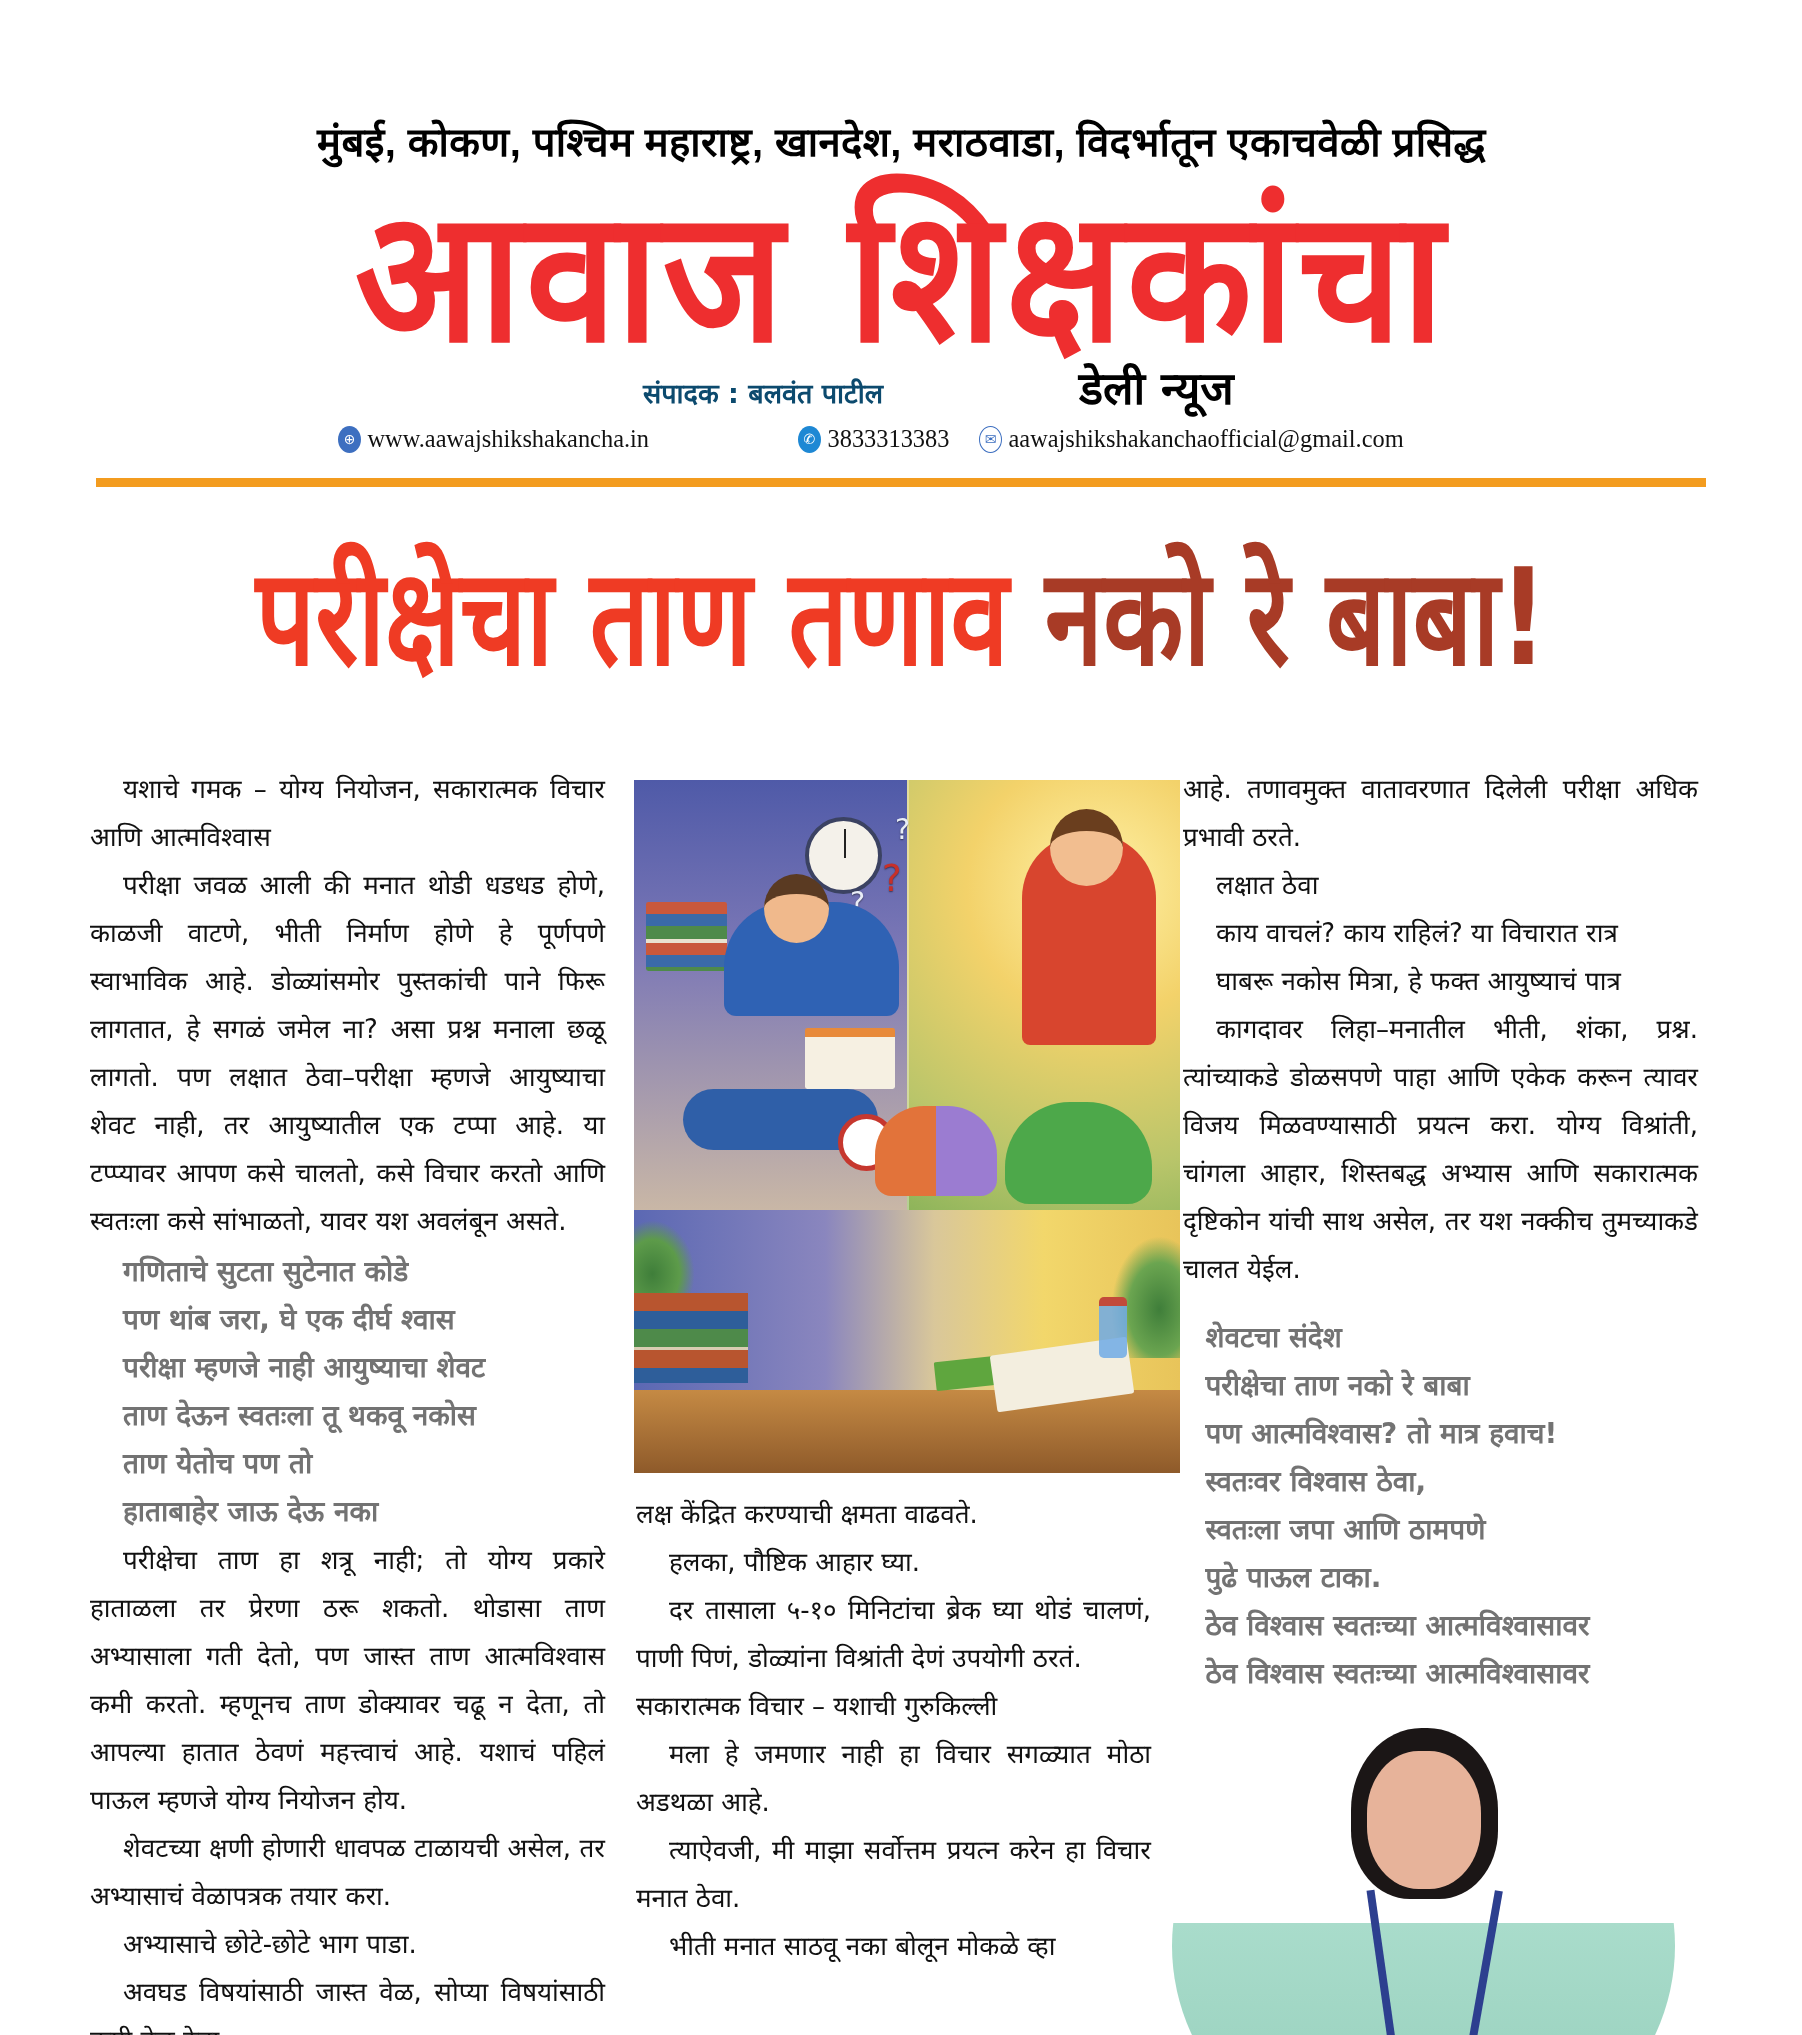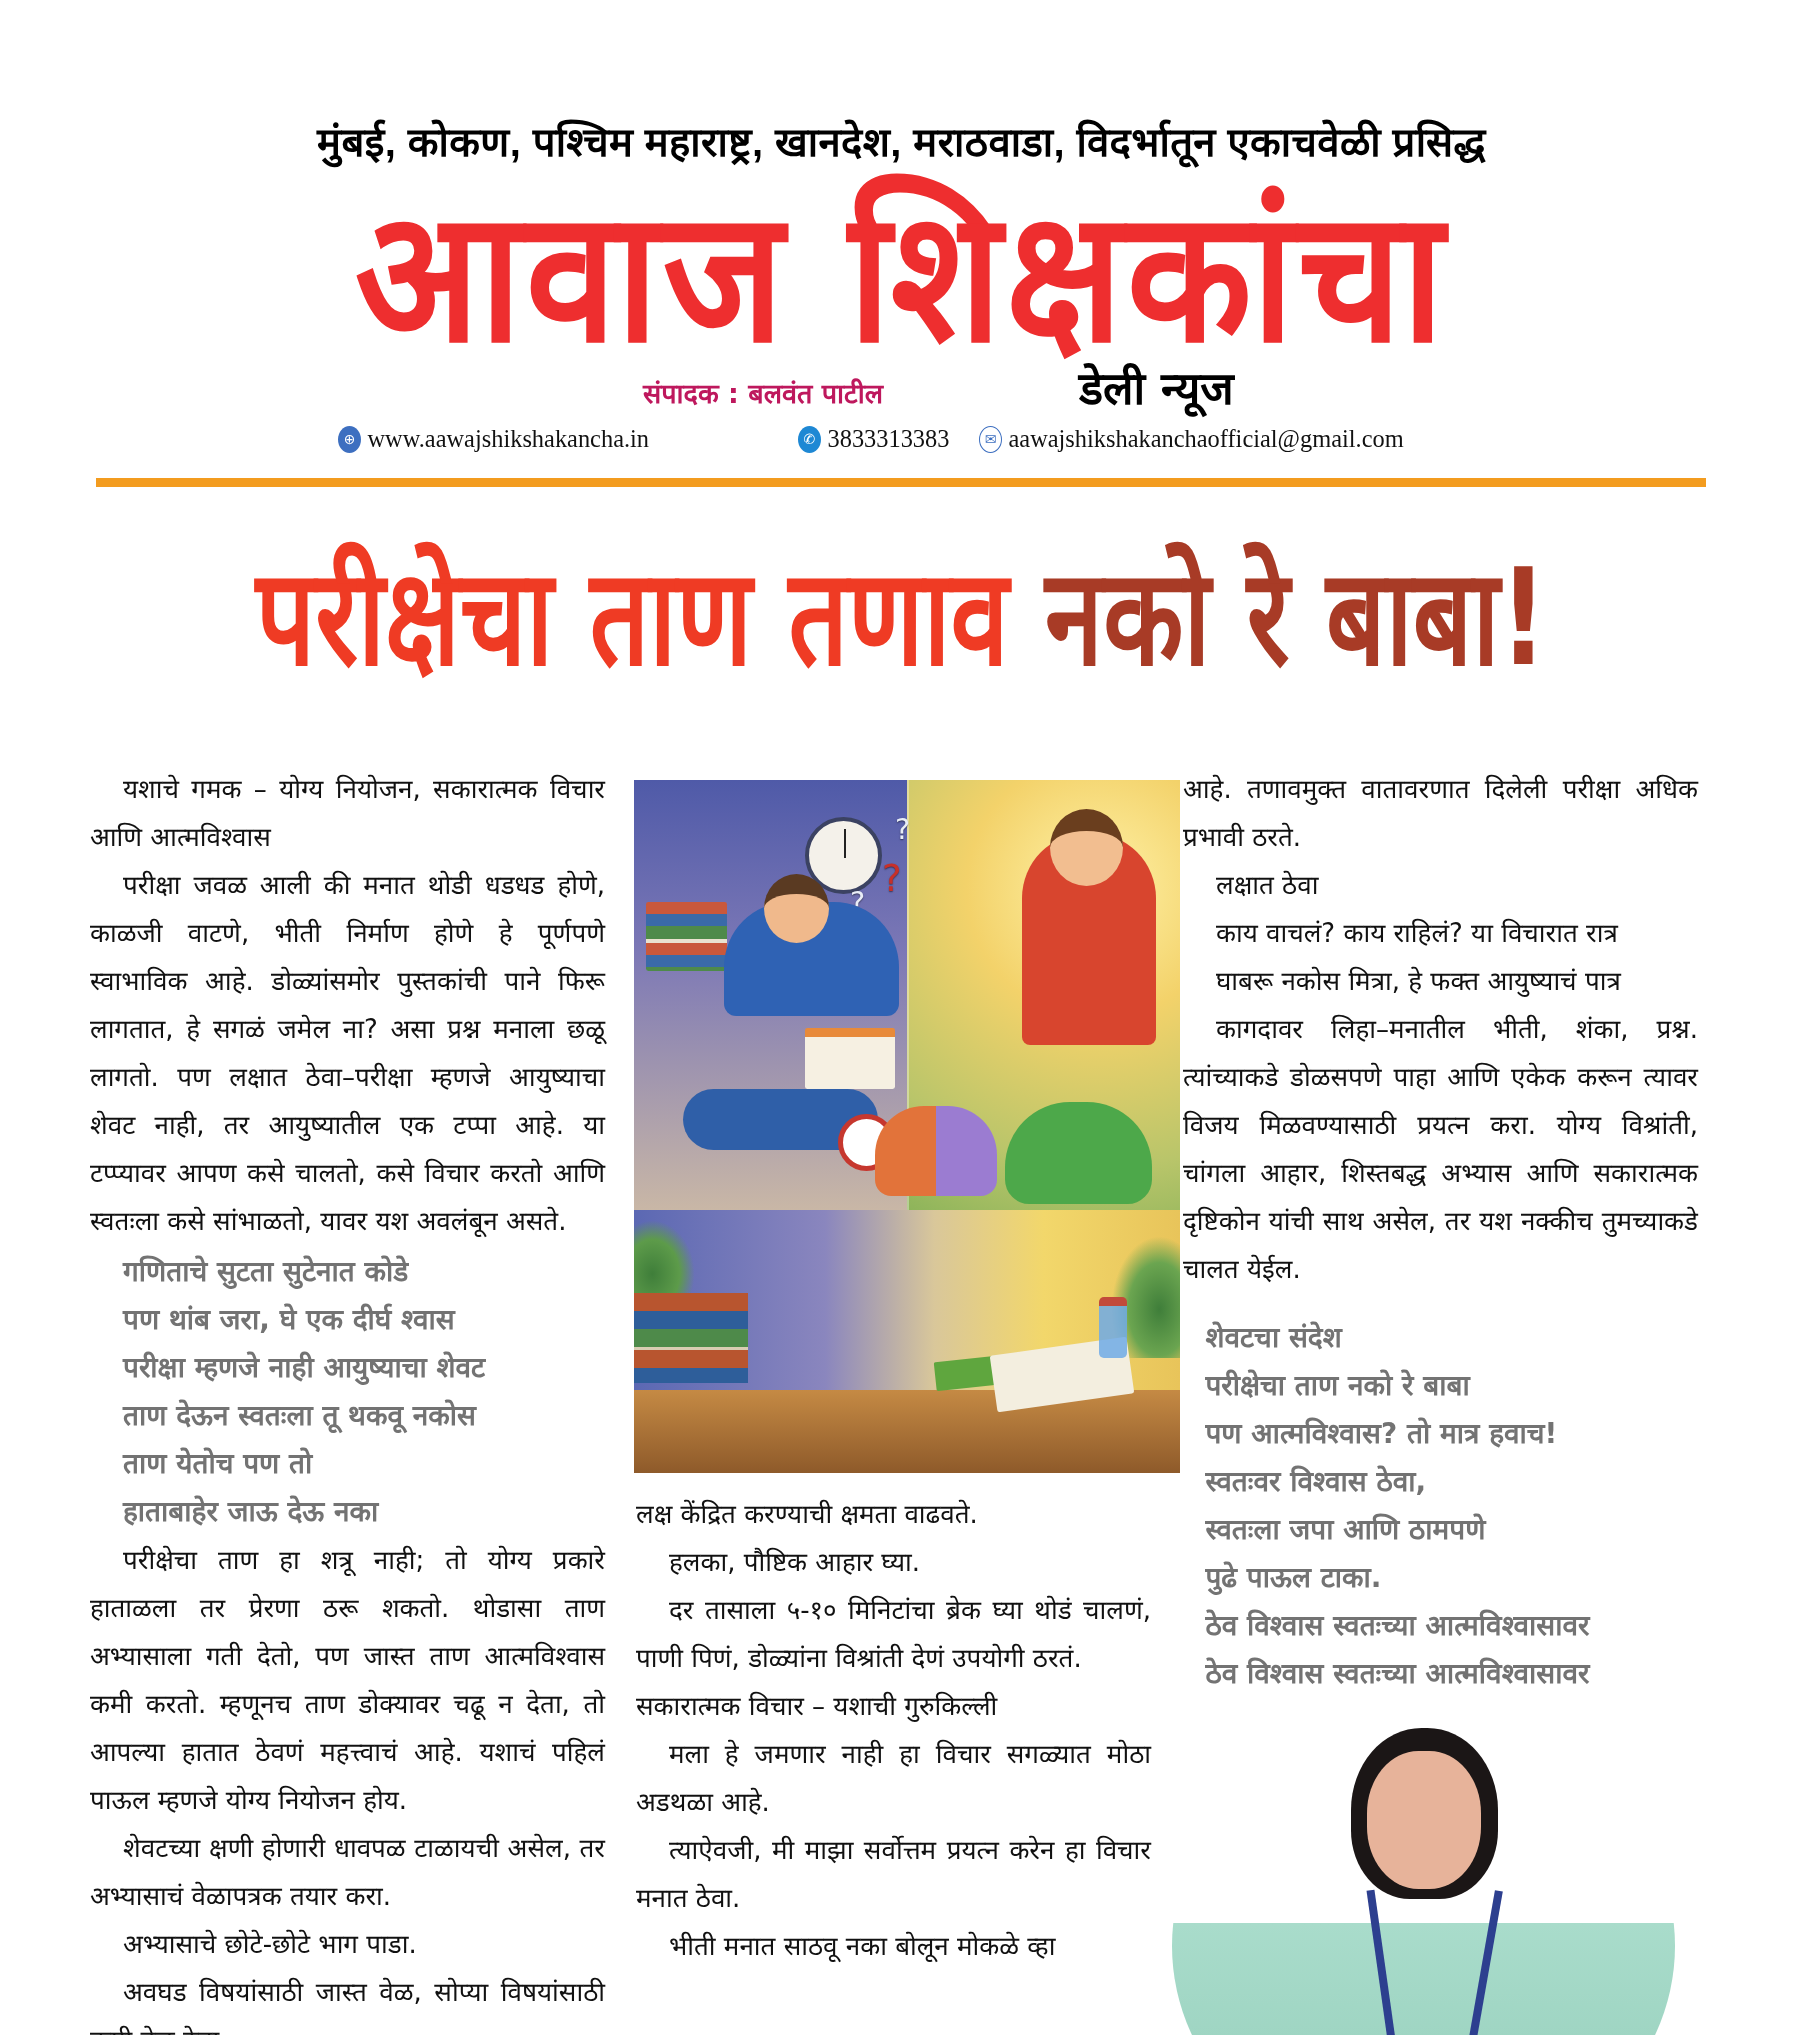--- a/index.html
+++ b/index.html
@@ -13,21 +13,21 @@
     letter-spacing: 0.4px;
     margin-top: 11px;
   }
   .masthead {
     position: absolute; left: 0; top: 191px; width: 1803px; text-align: center;
     font-family: "DejaVu Sans", sans-serif; font-weight: bold; font-size: 163px; line-height: 171px;
     color: #EE2E2F; letter-spacing: 4.1px; transform: scaleY(1.12);
   }
   .editor {
     position: absolute; left: 643px; top: 374px;
-    font-family: "DejaVu Sans", sans-serif; font-weight: bold; font-size: 27px; color: #be185d;
+    font-family: "DejaVu Sans", sans-serif; font-weight: bold; font-size: 27px; color: #0c4a6e;
   }
   .daily {
     position: absolute; left: 1079px; top: 356px;
     font-family: "DejaVu Sans", sans-serif; font-weight: bold; font-size: 45px; color: #000000;
   }
   .contacts {
     position: absolute; left: 0; top: 425px; width: 1803px; height: 37px;
   }
   .contact {
     position: absolute; top: 0; display: flex; align-items: center;

